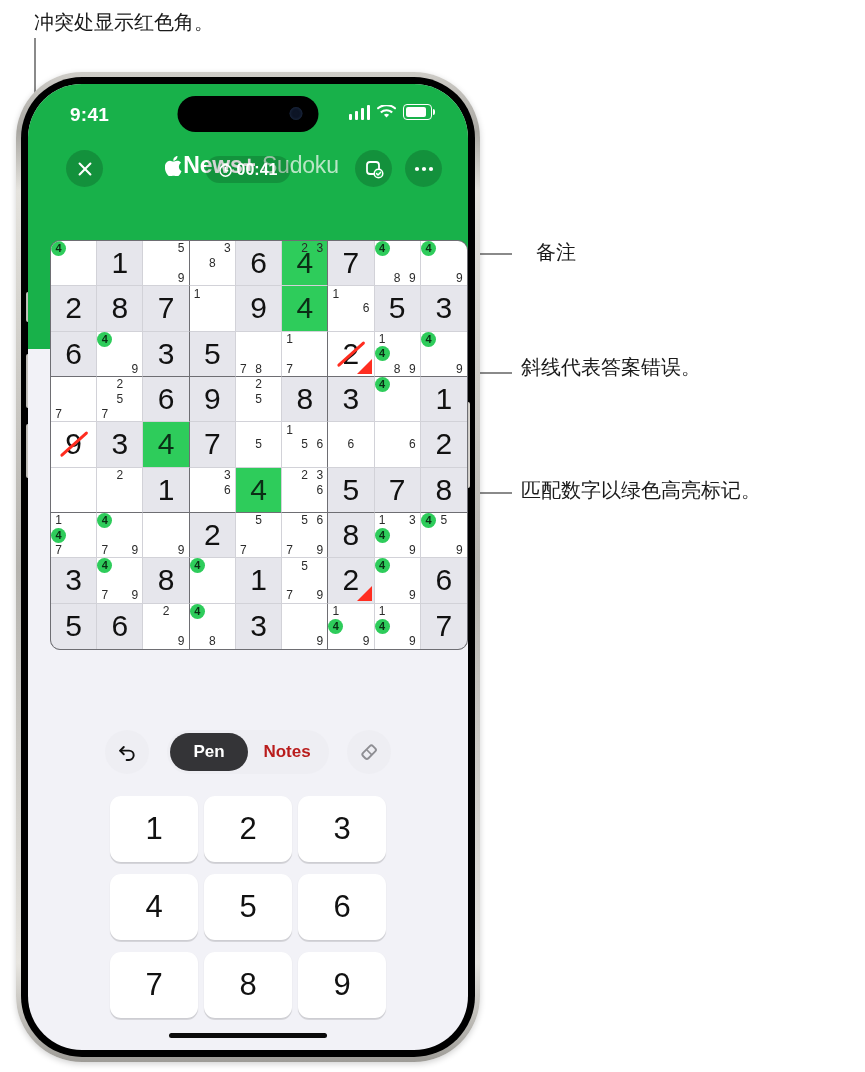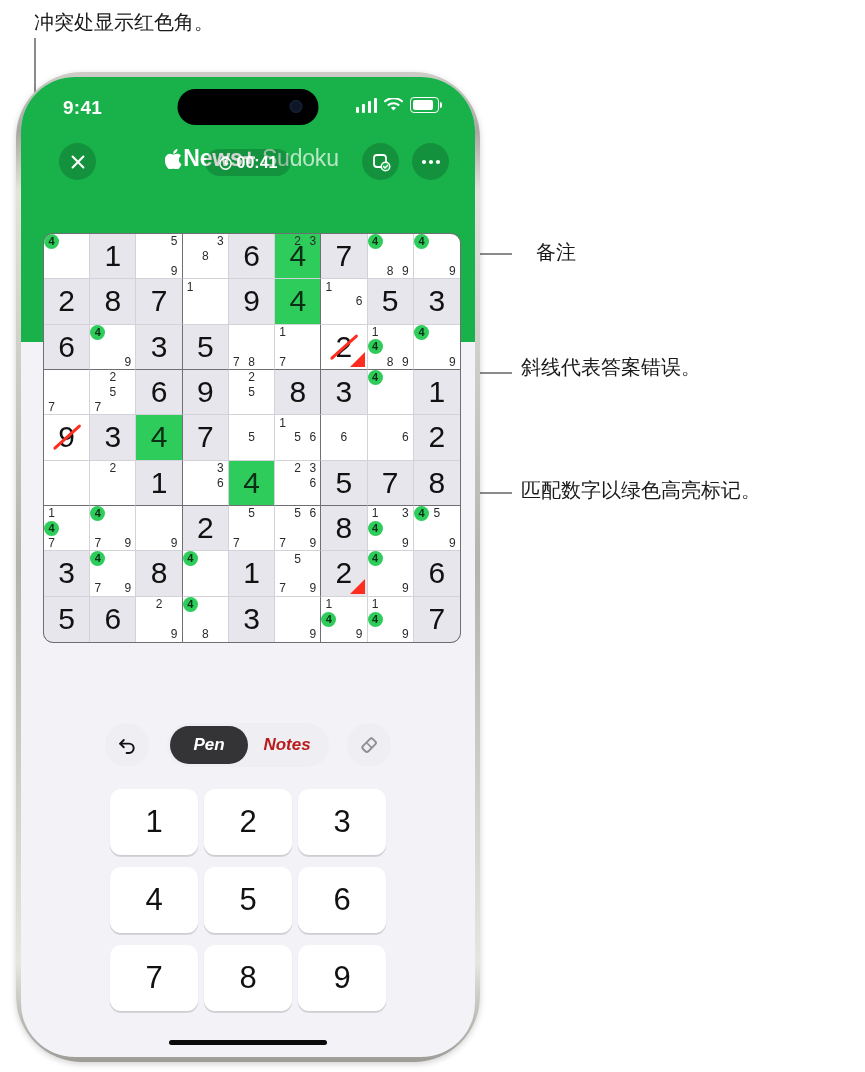--- a/index.html
+++ b/index.html
@@ -32,21 +32,21 @@
   
   #phone{
     position:absolute;left:16px;top:72px;width:464px;height:990px;
     border-radius:66px;
     background:linear-gradient(180deg,#cfcdc8 0%,#a9a7a2 6%,#e5e3de 12%,#b5b3ae 50%,#e7e5e0 90%,#9e9c97 100%);
     padding:5px;box-sizing:border-box;
     box-shadow:0 2px 6px rgba(0,0,0,.18);
   }
   #phone-inner{
     width:100%;height:100%;border-radius:61px;background:#000;
-    padding:0;box-sizing:border-box;
+    padding:7px;box-sizing:border-box;
   }
   #screen{
     width:100%;height:100%;border-radius:54px;overflow:hidden;
     background:#f2f2f7;position:relative;
   }
 
   
   #header{
     background:#1db954;background:#18b14a;
     height:265px;position:relative;
@@ -131,21 +131,21 @@
     font-style:normal;display:inline-flex;align-items:center;justify-content:center;
     width:15px;height:15px;border-radius:50%;background:#2ecc5b;color:#0a2d14;
     font-size:11px;font-weight:700;
   }
   .strike{position:absolute;left:50%;top:50%;width:36px;height:2.6px;background:#ff2d20;
     transform:translate(-50%,-50%) rotate(-42deg);border-radius:2px;}
   .conflict{position:absolute;right:2px;bottom:2px;width:0;height:0;
     border-left:15px solid transparent;border-bottom:15px solid #ff2d20;}
 
   
-  #toolbar{position:absolute;left:0;right:0;top:640px;height:56px;display:flex;align-items:center;justify-content:center;gap:18px;font-style:italic;}
+  #toolbar{position:absolute;left:0;right:0;top:640px;height:56px;display:flex;align-items:center;justify-content:center;gap:18px;}
   .tool-circle{width:44px;height:44px;border-radius:50%;background:#eeeef3;display:flex;align-items:center;justify-content:center;}
   #mode-seg{background:#eeeef3;border-radius:22px;height:44px;display:flex;align-items:center;padding:3px;box-sizing:border-box;}
   .seg{height:38px;min-width:78px;border-radius:19px;display:flex;align-items:center;justify-content:center;
     font-size:17px;font-weight:700;color:#b91c1c;padding:0 14px;box-sizing:border-box;}
   .seg.active{background:#343437;color:#fff;}
 
   
   #keypad{position:absolute;left:0;right:0;top:712px;display:grid;
     grid-template-columns:repeat(3,88px);grid-template-rows:repeat(3,66px);
     gap:12px 6px;justify-content:center;}

